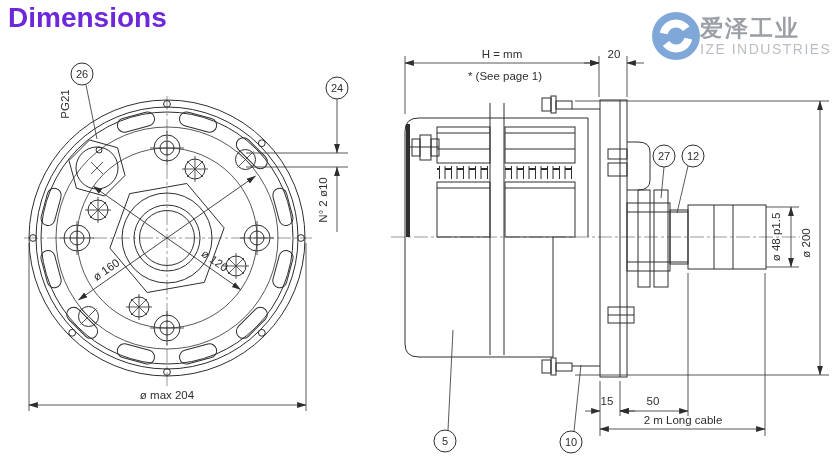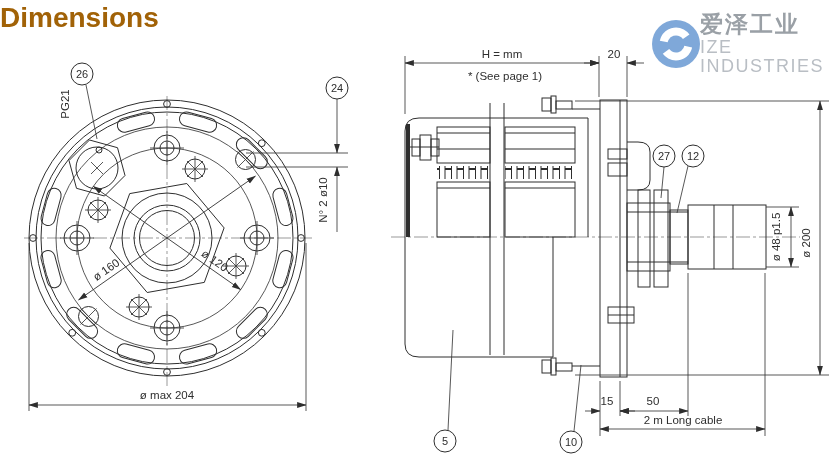--- a/index.html
+++ b/index.html
@@ -1,25 +1,25 @@
 <!DOCTYPE html>
 <html><head>
 <meta charset="utf-8">
 <style>
   html,body{margin:0;padding:0;background:#ffffff;}
   .stage{position:relative;width:836px;height:461px;background:#fff;overflow:hidden;
          font-family:"Liberation Sans","DejaVu Sans",sans-serif;}
-  .page-title{position:absolute;top:2px;left:0;font-size:28px;font-weight:bold;
-              color:#a16207;letter-spacing:0px;}
+  .page-title{position:absolute;top:2px;left:8px;font-size:28px;font-weight:bold;
+              color:#6d28d9;letter-spacing:0px;}
   .logo{position:absolute;top:12px;left:652px;display:flex;align-items:center;gap:0;}
   .logo-mark{width:48px;height:48px;border-radius:50%;background:#7FA8D9;position:relative;flex:0 0 auto;}
   .logo-mark svg{position:absolute;left:0;top:0;}
   .logo-text{display:flex;flex-direction:column;line-height:1.05;}
   .logo-cn{font-size:23px;font-weight:600;color:#9aa0a6;letter-spacing:2px;}
-  .logo-en{font-size:18px;color:#b9bec4;letter-spacing:1.5px;margin-top:2px;}
+  .logo-en{font-size:14px;color:#b9bec4;letter-spacing:1.5px;margin-top:2px;}
   svg text{fill:#2e2e2e;font-family:"Liberation Sans","DejaVu Sans",sans-serif;font-size:11.5px;}
   svg .co{font-size:11px;}
   .thin{stroke:#2e2e2e;stroke-width:1;fill:none;}
   .dim{stroke:#3a3a3a;stroke-width:0.85;fill:none;}
   .cl{stroke:#6f6f6f;stroke-width:0.7;fill:none;stroke-dasharray:14 3 3 3;}
 </style>
 </head>
 <body>
 
 <div class="stage">

